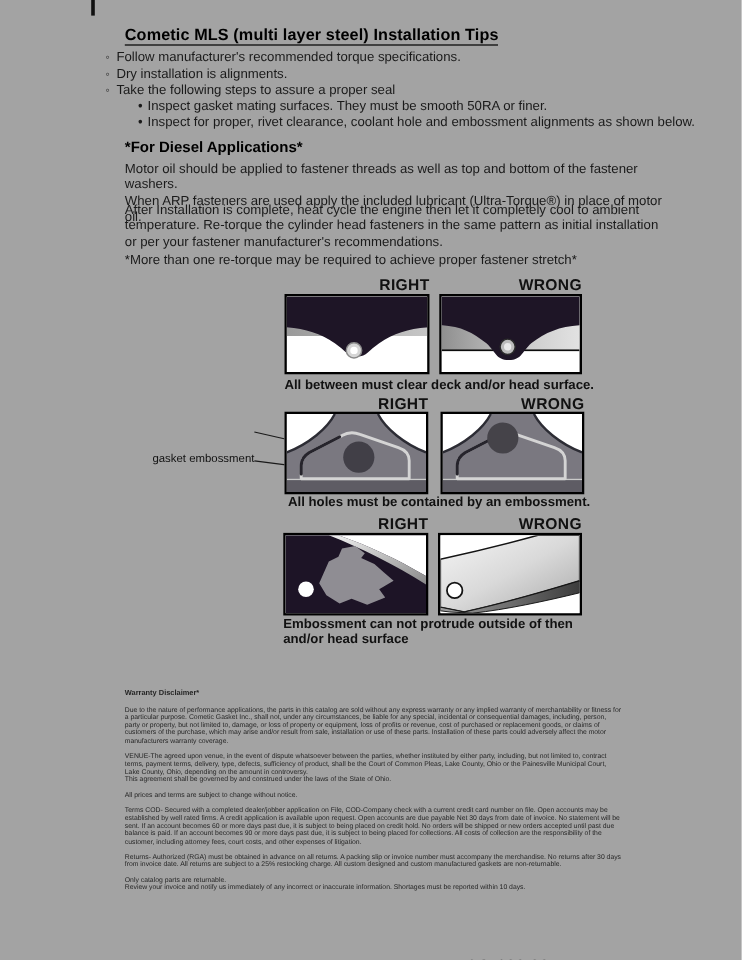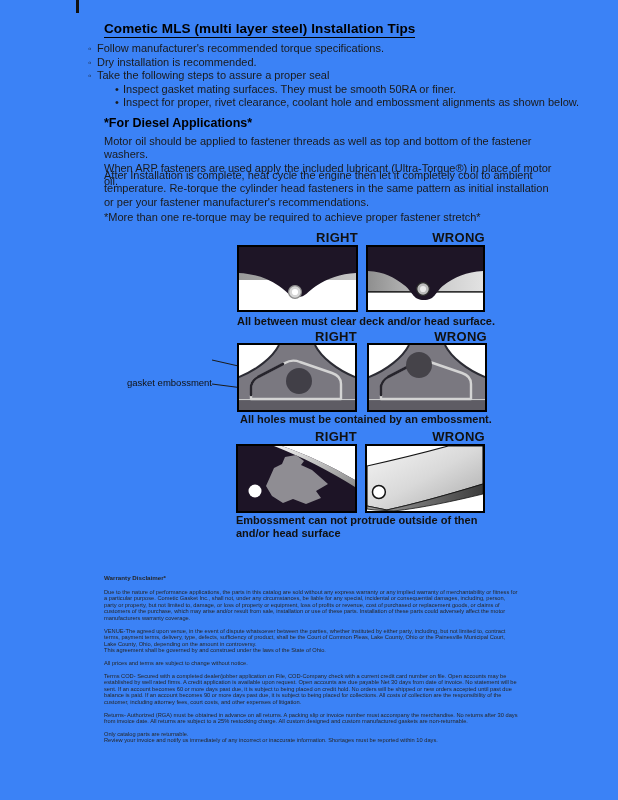--- a/index.html
+++ b/index.html
@@ -1,21 +1,21 @@
 <!DOCTYPE html>
 <html><head>
 <meta charset="utf-8">
 <style>
   html,body{margin:0;padding:0;}
   body{
     width:618px;height:800px;background:#ffffff;
     font-family:"Liberation Sans","DejaVu Sans",sans-serif;
     color:#1a1a1a; position:relative; overflow:hidden;
   }
-  .page{position:absolute;inset:0;background:#3b82f6;}
+  .page{position:absolute;inset:0;background:#a3a3a3;}
   .abs{position:absolute;}
   .ml{white-space:pre-line;}
   .nowrap{white-space:nowrap;}
 
   .scan-mark{left:76px;top:0;width:3px;height:13px;background:#111;}
 
   .title{
     left:104px;top:21px;font-size:13.5px;font-weight:bold;color:#000;
     border-bottom:1.6px solid #000;padding-bottom:1px;letter-spacing:.1px;
   }
@@ -54,21 +54,21 @@
 
   <div class="abs title">Cometic MLS (multi layer steel) Installation Tips</div>
 
   <div class="abs bullets">
     <div class="b-row nowrap">
         <span class="mk">◦</span>
         <span>Follow manufacturer's recommended torque specifications.</span>
       </div>
     <div class="b-row nowrap">
         <span class="mk">◦</span>
-        <span>Dry installation is recommended.</span>
+        <span>Dry installation is alignments.</span>
       </div>
     <div class="b-row nowrap">
         <span class="mk">◦</span>
         <span>Take the following steps to assure a proper seal</span>
       </div>
     <div class="b-row sub nowrap">
         <span class="mk">•</span>
         <span>Inspect gasket mating surfaces.  They must be smooth 50RA or finer.</span>
       </div>
     <div class="b-row sub nowrap">

